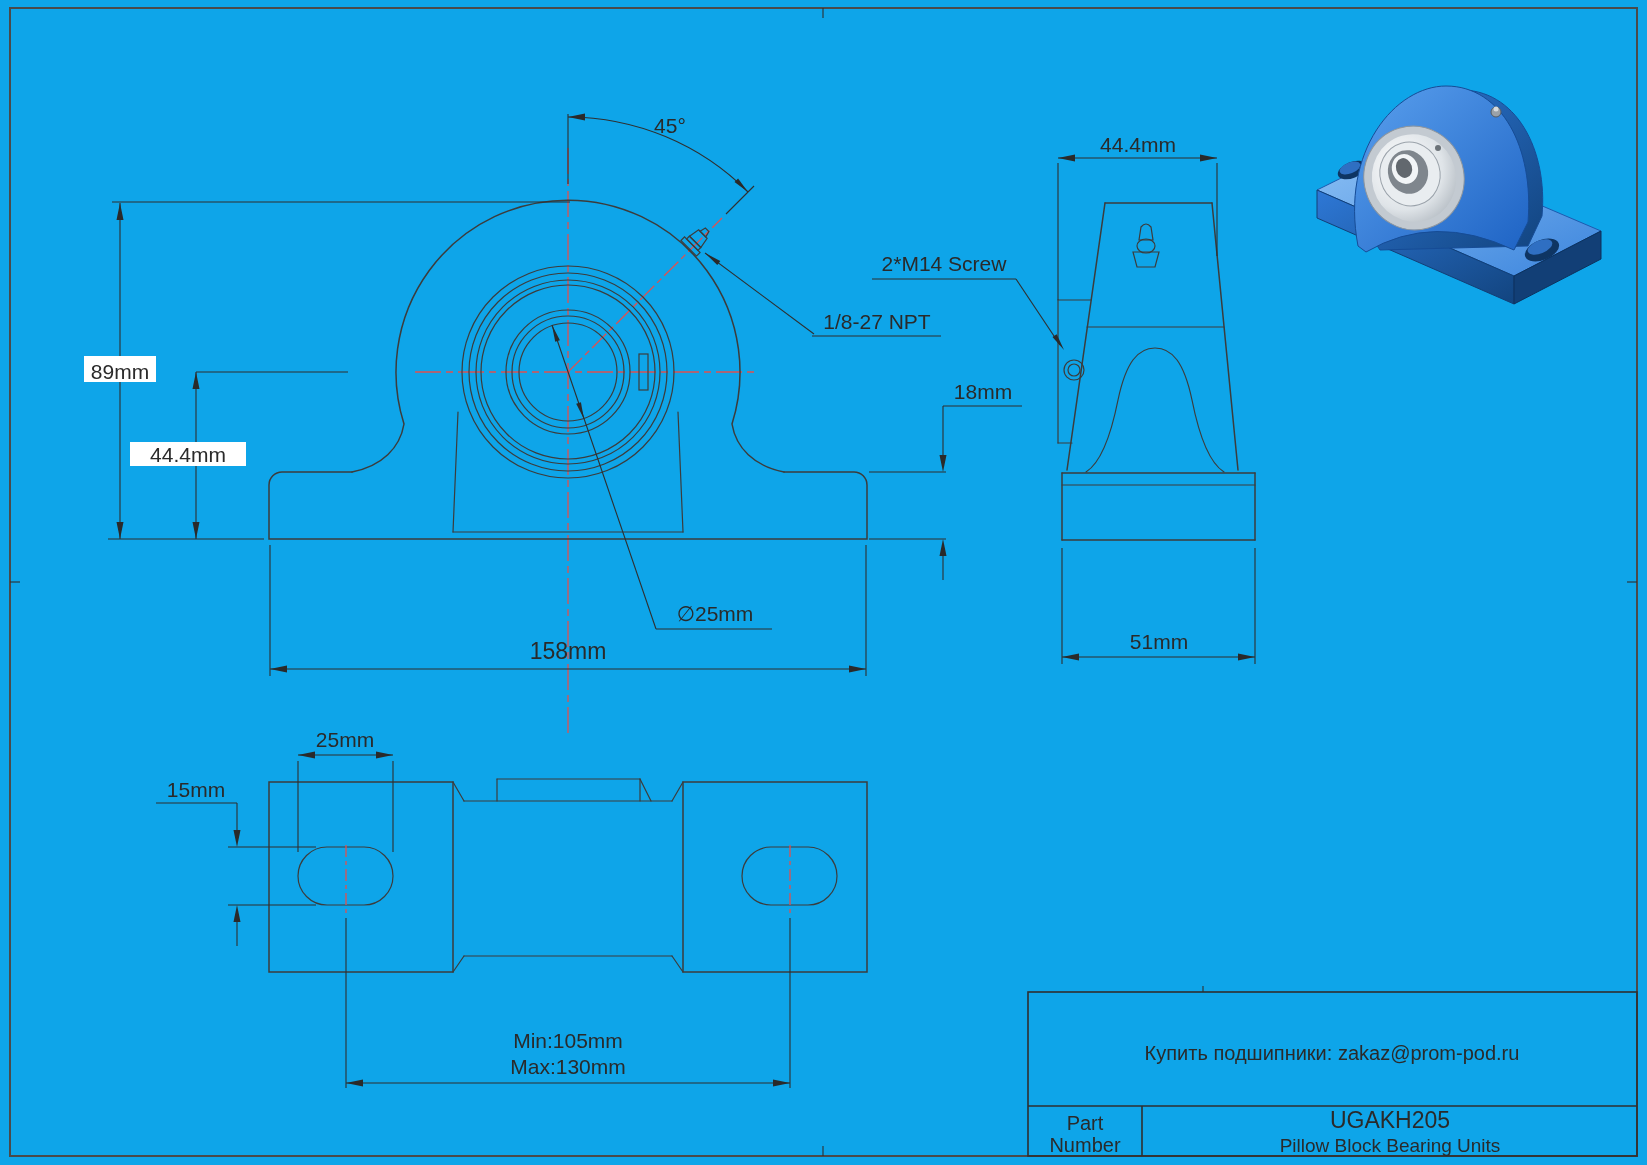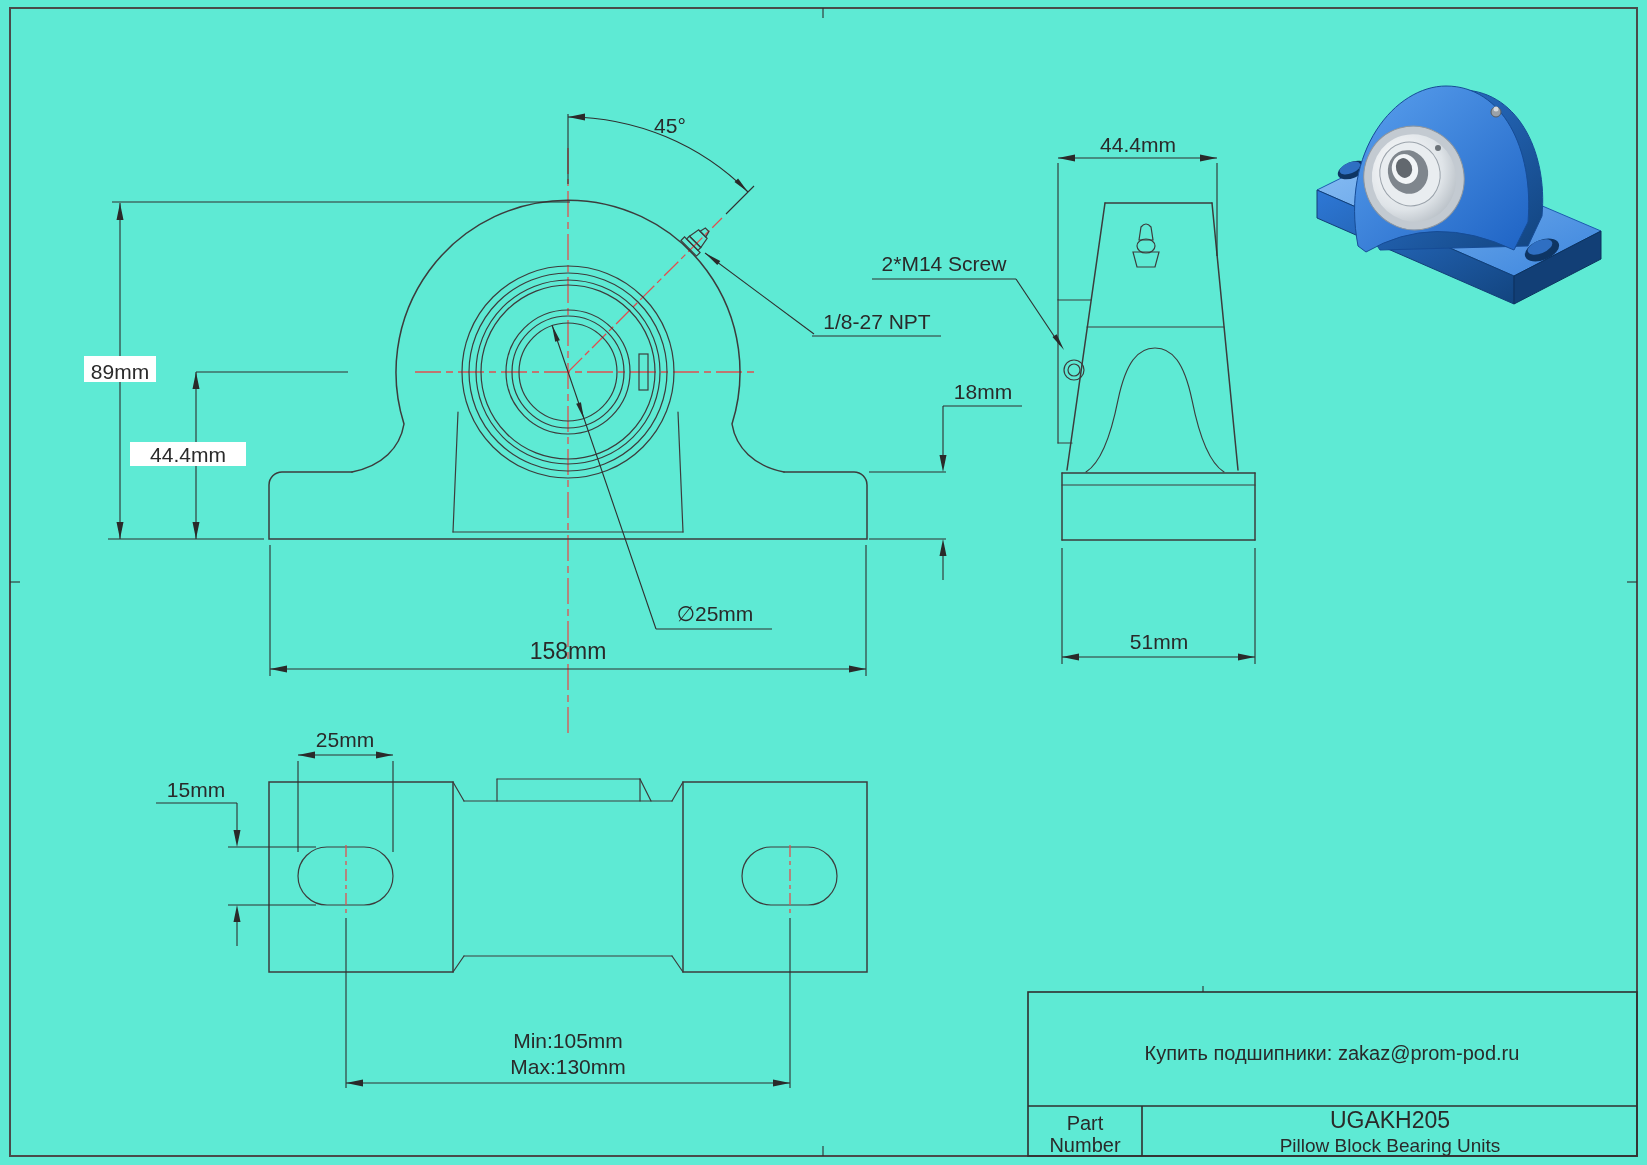--- a/index.html
+++ b/index.html
@@ -1,16 +1,16 @@
 <!DOCTYPE html>
 <html><head>
 <meta charset="utf-8">
 <style>
   html,body{margin:0;padding:0;background:#ffffff;}
-  .page{position:relative;width:1647px;height:1165px;background:#5eead4;overflow:hidden;
+  .page{position:relative;width:1647px;height:1165px;background:#0ea5e9;overflow:hidden;
         font-family:"Liberation Sans", sans-serif;}
   svg{position:absolute;left:0;top:0;}
   text{fill:#2a2a2a;font-family:"Liberation Sans", sans-serif;}
   .dim{font-size:21px;}
   .dim-big{font-size:23px;}
   .tb{font-size:20px;}
   .tb-pn{font-size:23px;}
   .tb-desc{font-size:19px;}
   .ol{stroke:#3c3c3c;stroke-width:1.5;fill:none;stroke-linecap:round;}
   .ol2{stroke:#3c3c3c;stroke-width:1.2;fill:none;stroke-linecap:round;}

